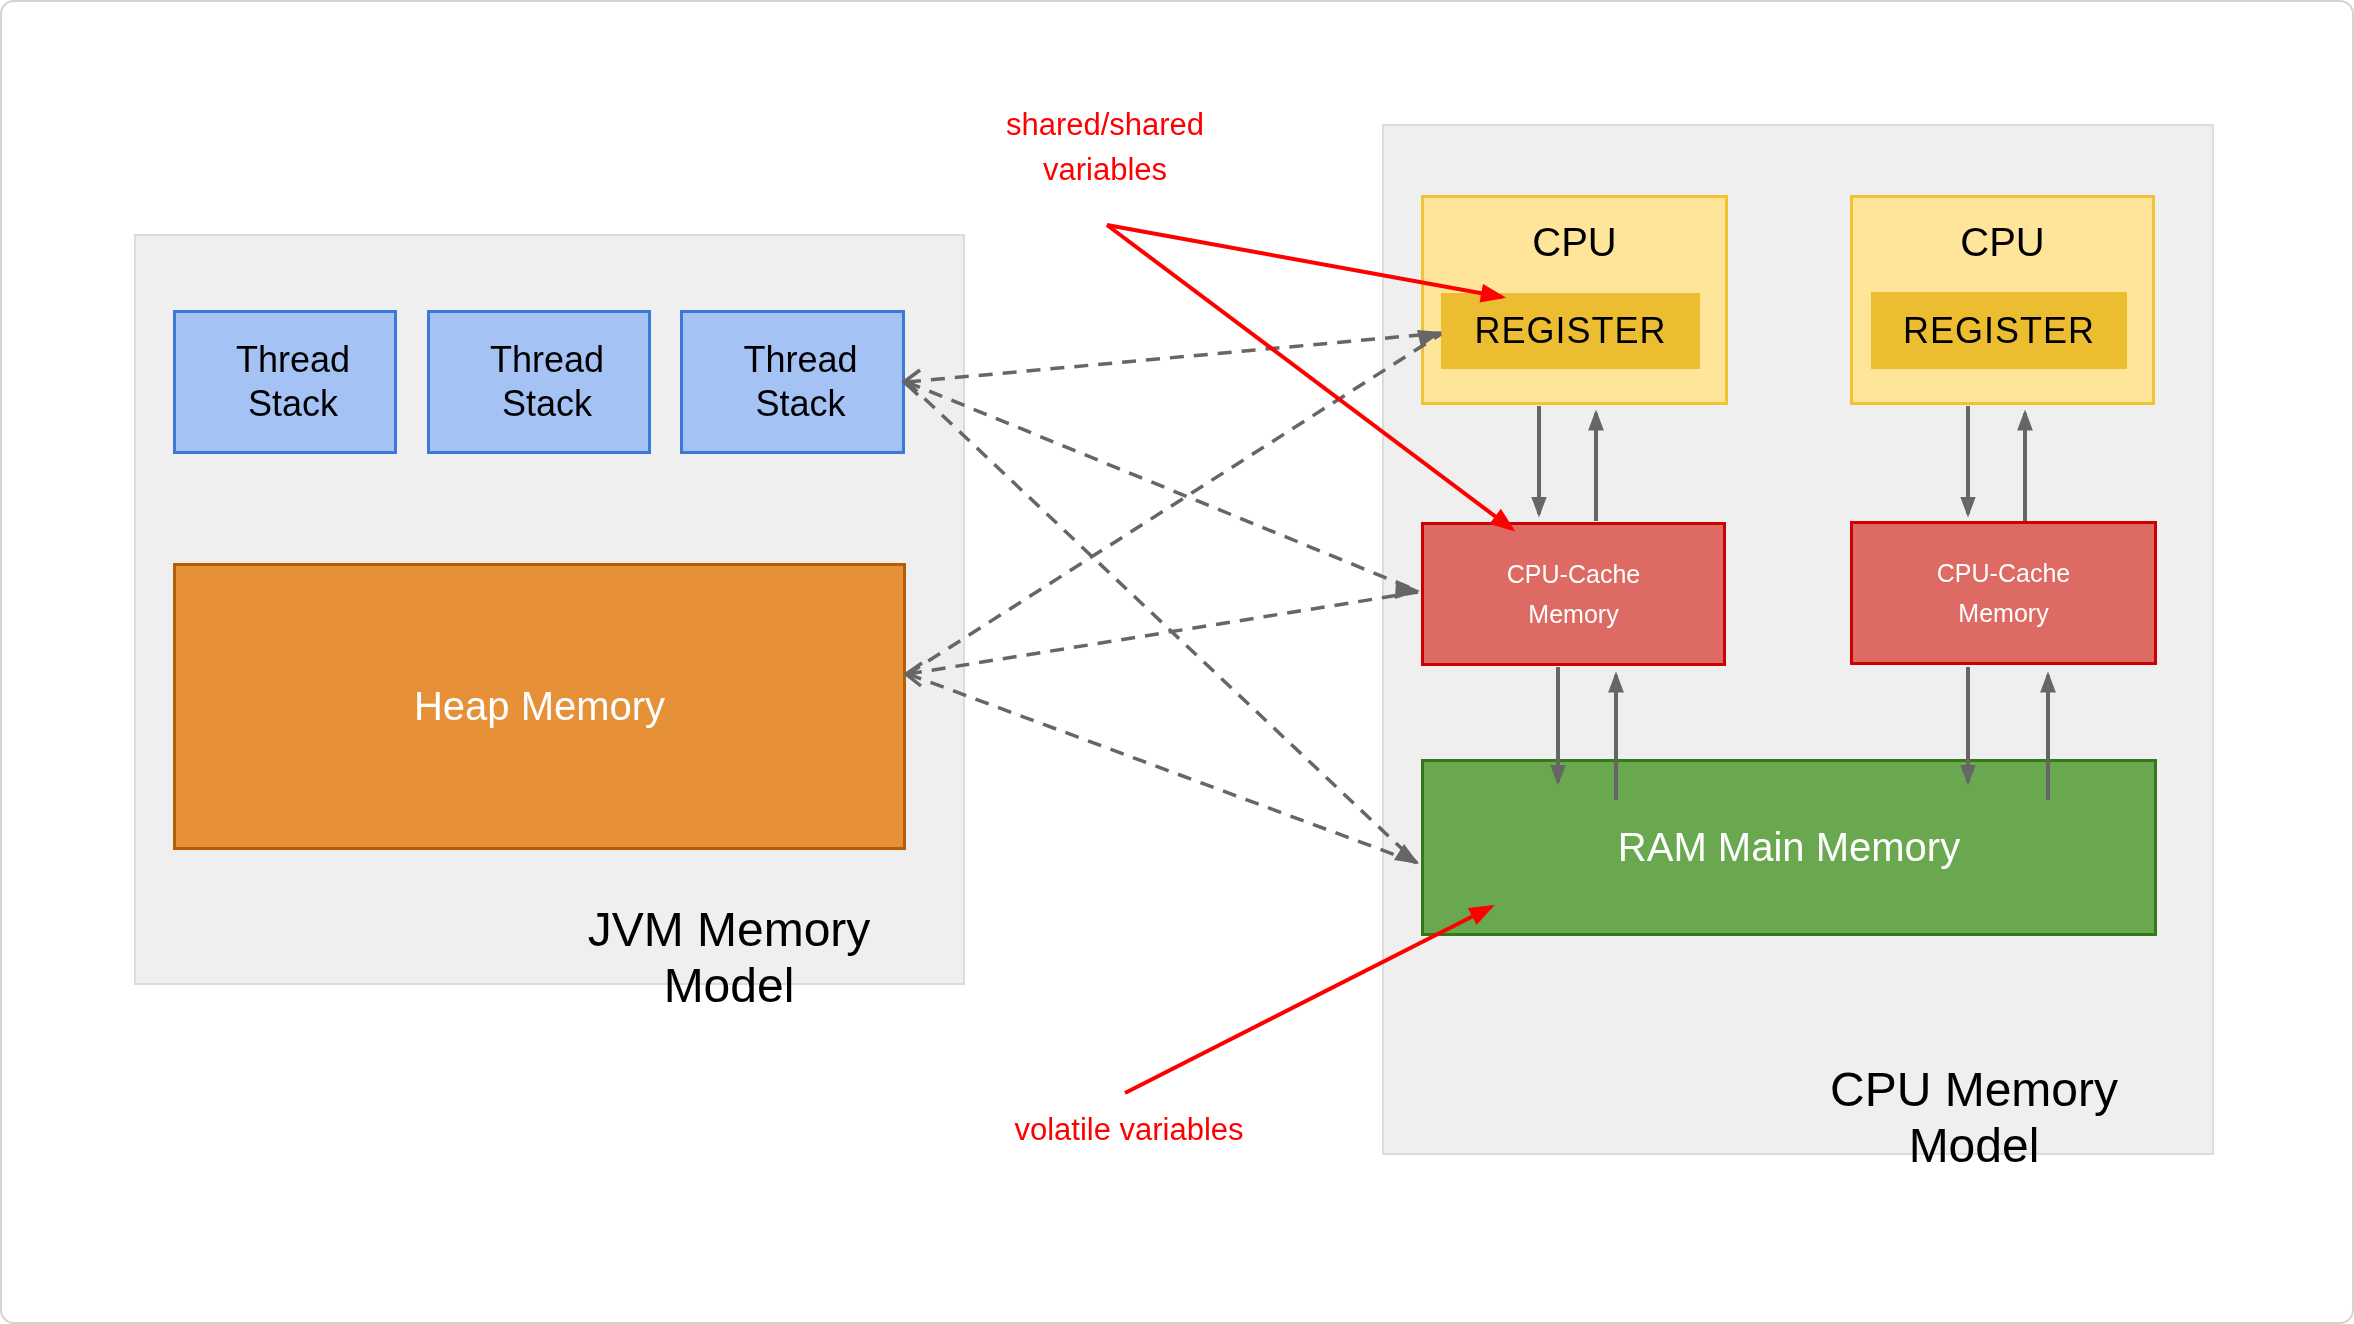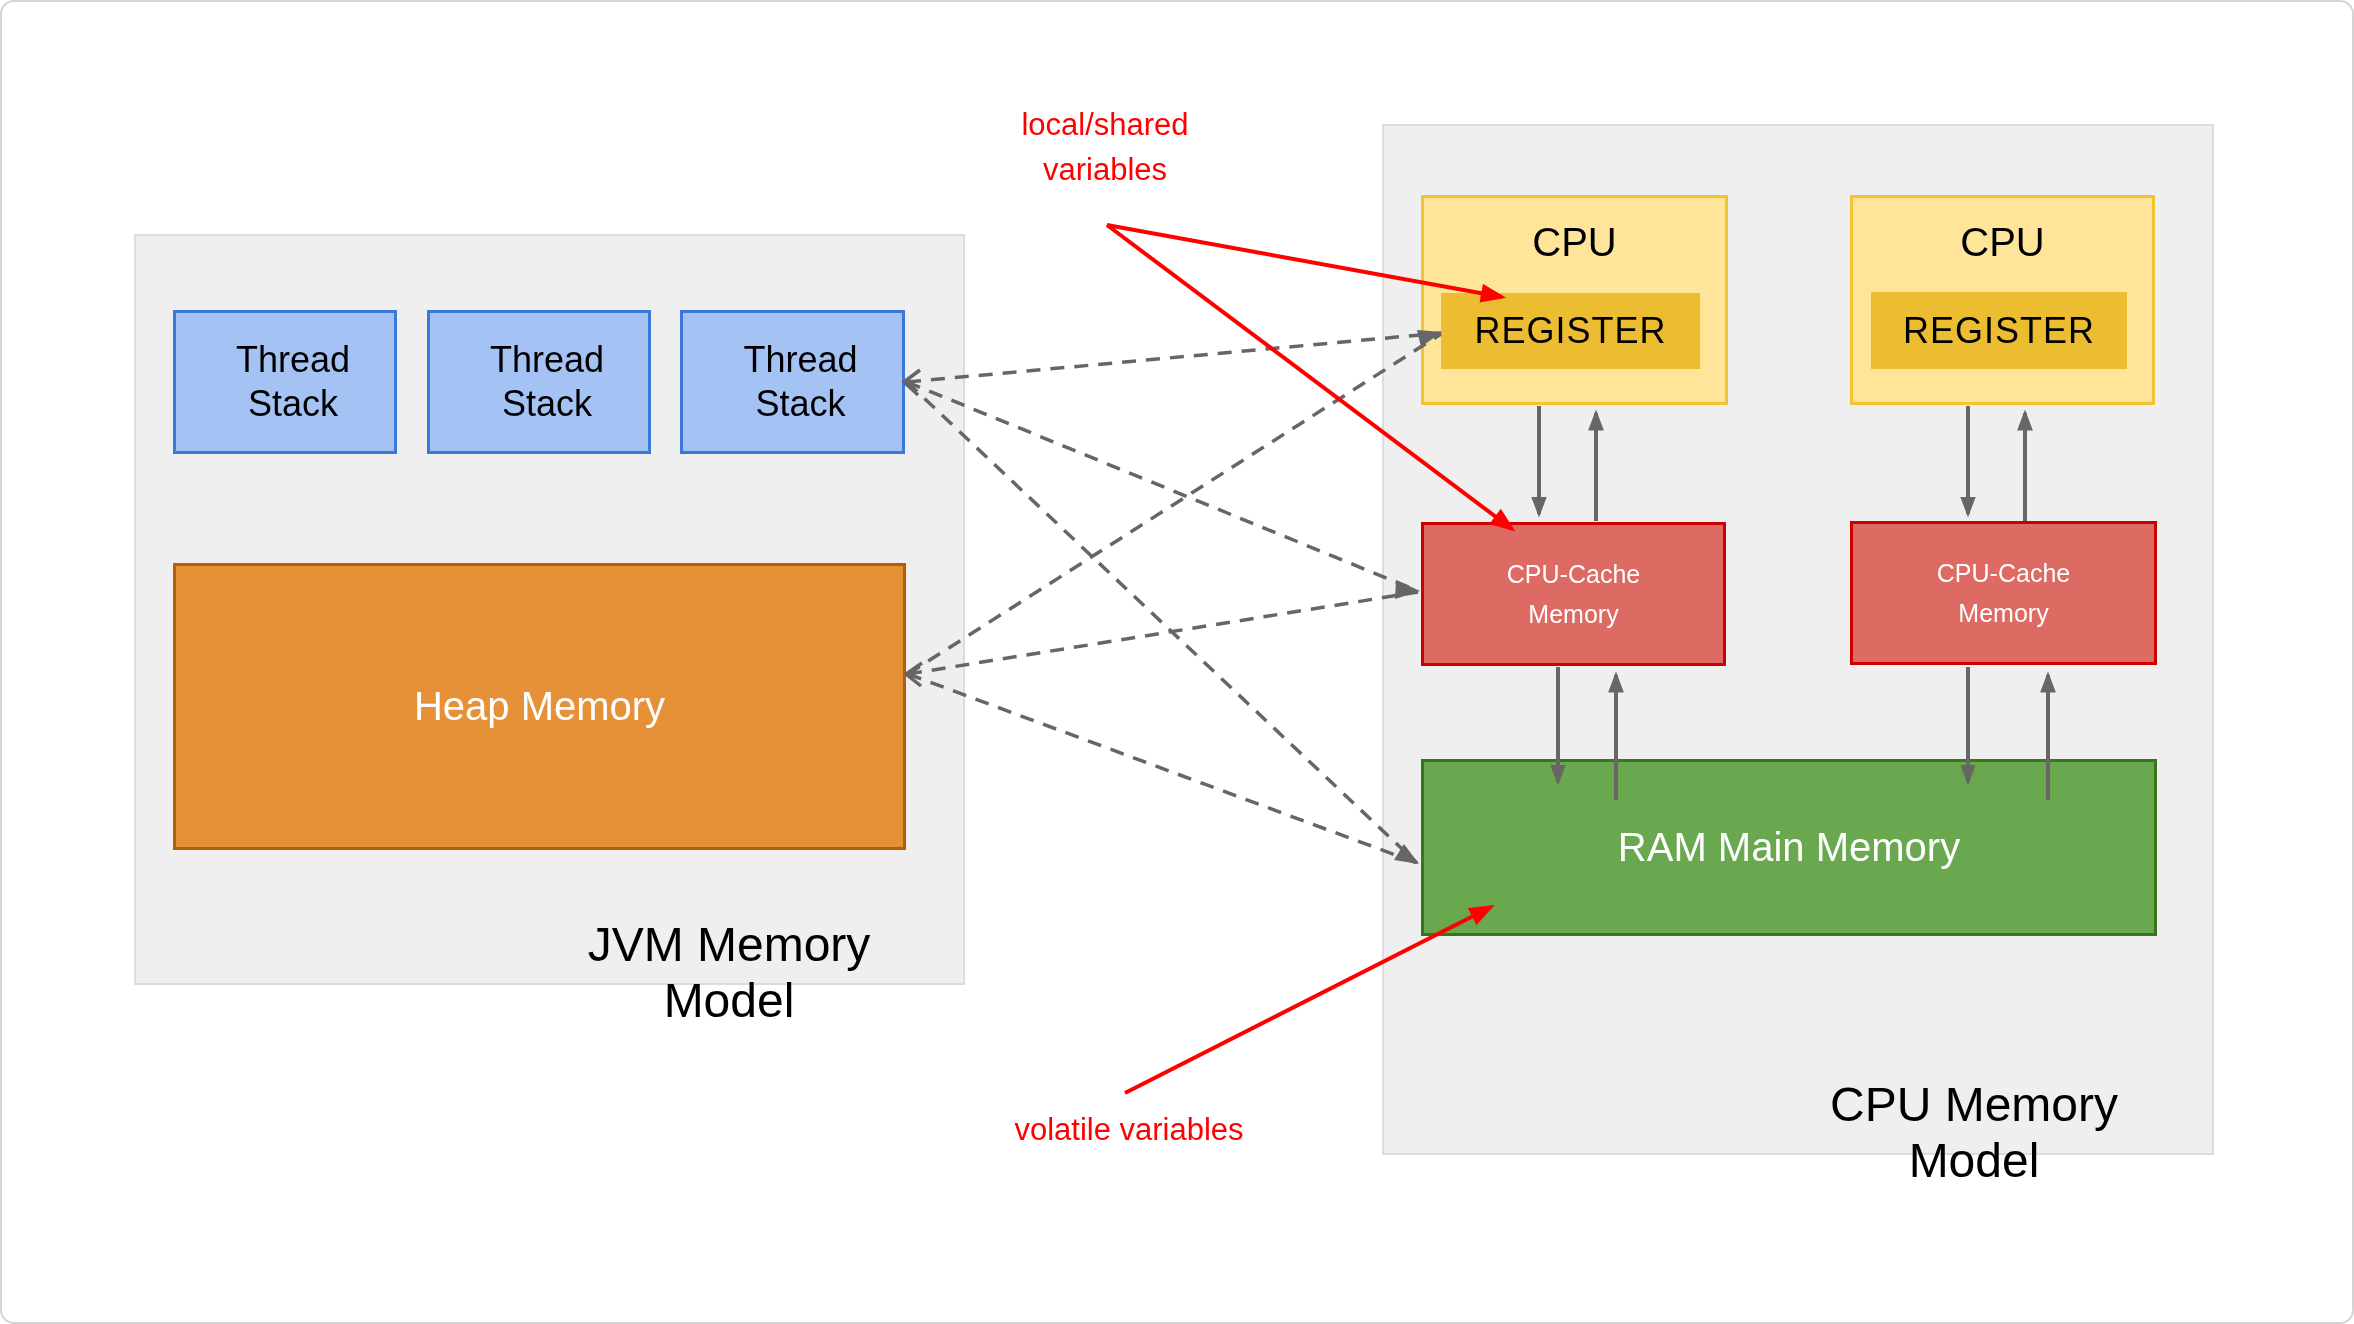--- a/index.html
+++ b/index.html
@@ -36,21 +36,20 @@
         font-size:40px; color:var(--text-dark); align-items:flex-start; padding-top:22px; }
   .register{ background:var(--register-fill); font-size:36px; letter-spacing:1px;
              color:var(--text-dark); }
   .cache{ background:var(--cache-fill); border:3px solid var(--cache-border);
           font-size:25px; line-height:40px; color:var(--text-light); }
   .ram{ background:var(--ram-fill); border:3px solid var(--ram-border);
         font-size:40px; color:var(--text-light); }
   .panel-label{
     position:absolute; font-size:48px; line-height:56px; color:var(--text-dark);
     text-align:center;
-    margin-top:15px;
   }
   .annotation{
     position:absolute; font-size:31px; line-height:45px; color:var(--annotation-red);
     text-align:center; white-space:pre-line;
   }
   .flush{ font-size:32px; line-height:38px; }
   #arrows{ position:absolute; left:0; top:0; width:2354px; height:1324px;
            pointer-events:none; }
   .dash{ stroke:var(--arrow-gray); stroke-width:3.5; fill:none; stroke-dasharray:14 10; }
   .vhead{ stroke:var(--arrow-gray); stroke-width:3.5; fill:none; }
@@ -104,21 +103,21 @@
     <span>CPU-Cache
 Memory</span>
   </div>
   <div class="box ram" style="left:1419px; top:757px; width:736px; height:177px;">
     <span>RAM Main Memory</span>
   </div>
 
   <div class="panel-label" style="left:517px; top:900px; width:420px;">JVM Memory Model</div>
   <div class="panel-label" style="left:1762px; top:1060px; width:420px;">CPU Memory Model</div>
 
-  <div class="annotation" style="left:953px; top:100px; width:300px;">local/shared
+  <div class="annotation" style="left:953px; top:100px; width:300px;">shared/shared
 variables</div>
   <div class="annotation" style="left:977px; top:1105px; width:300px;">volatile variables</div>
 
   <svg id="arrows" viewBox="0 0 2354 1324" xmlns="http://www.w3.org/2000/svg">
     <defs>
       <marker id="gray-arrow" viewBox="0 0 12 9" refX="10" refY="4.5" markerWidth="21" markerHeight="16" orient="auto" markerUnits="userSpaceOnUse">
         <path class="m-gray" d="M0,0 L12,4.5 L0,9 Z"></path>
       </marker>
       <marker id="red-arrow" viewBox="0 0 12 9" refX="10" refY="4.5" markerWidth="26" markerHeight="19" orient="auto" markerUnits="userSpaceOnUse">
         <path class="m-red" d="M0,0 L12,4.5 L0,9 Z"></path>

